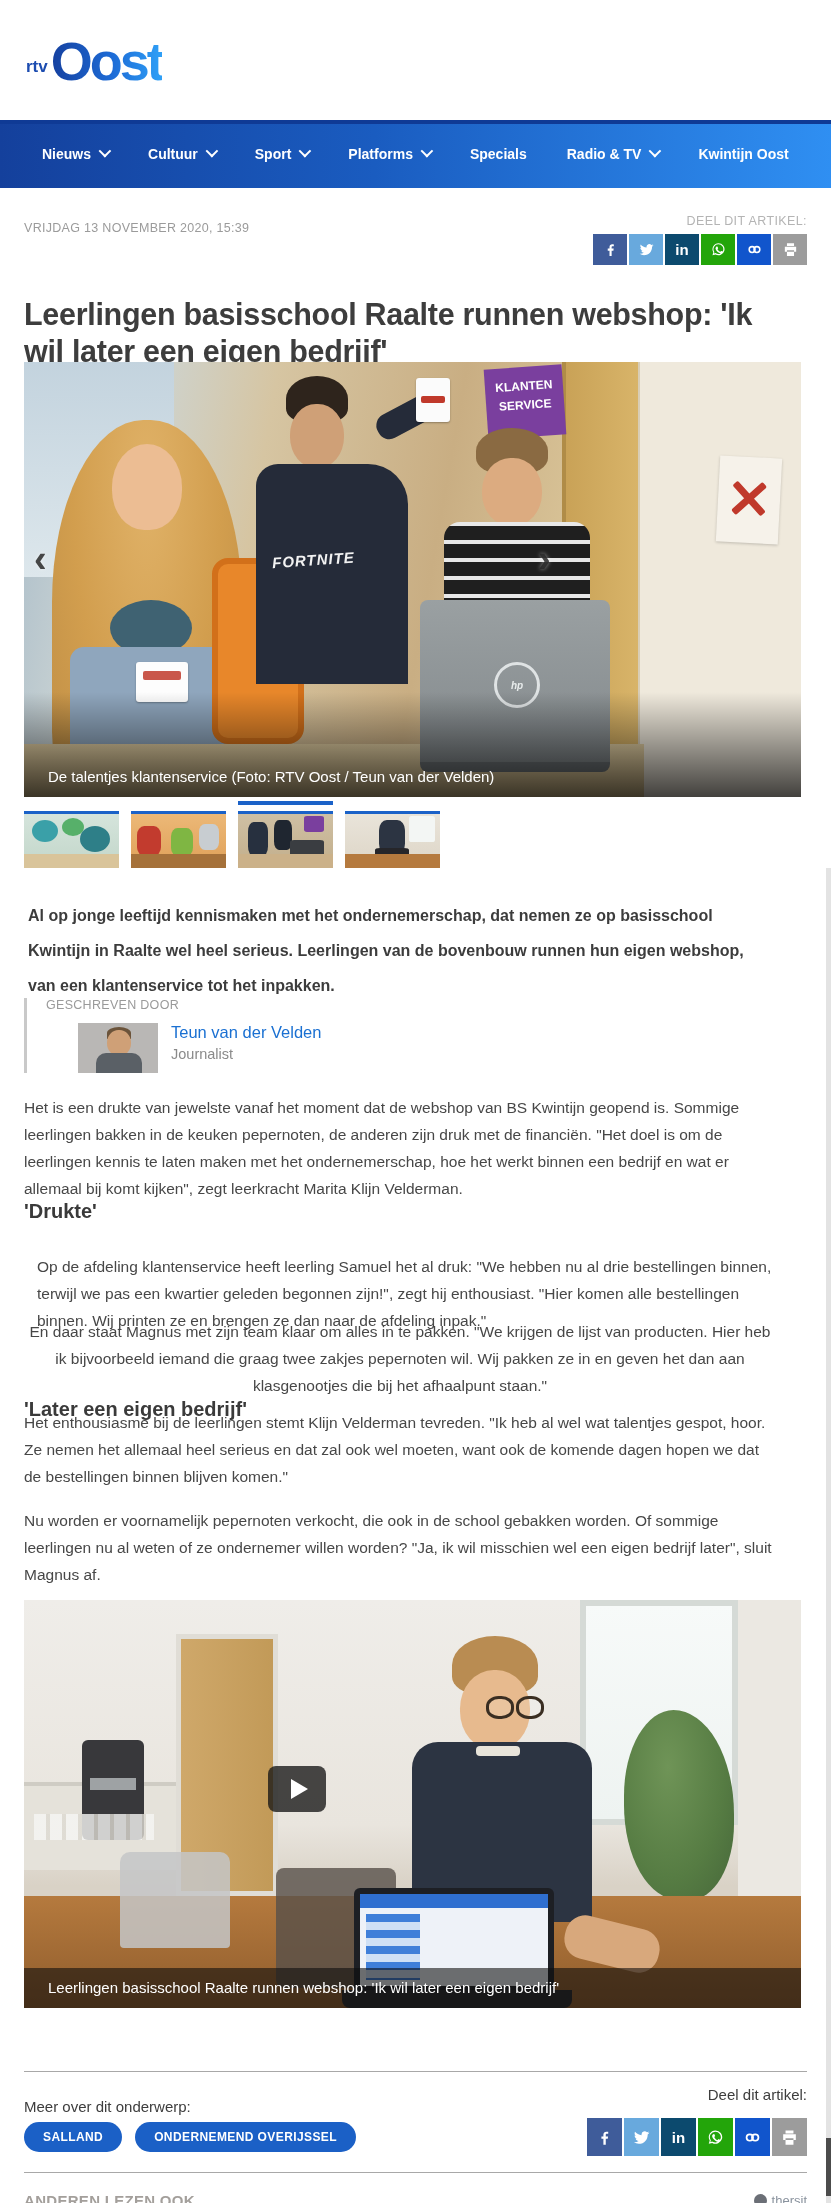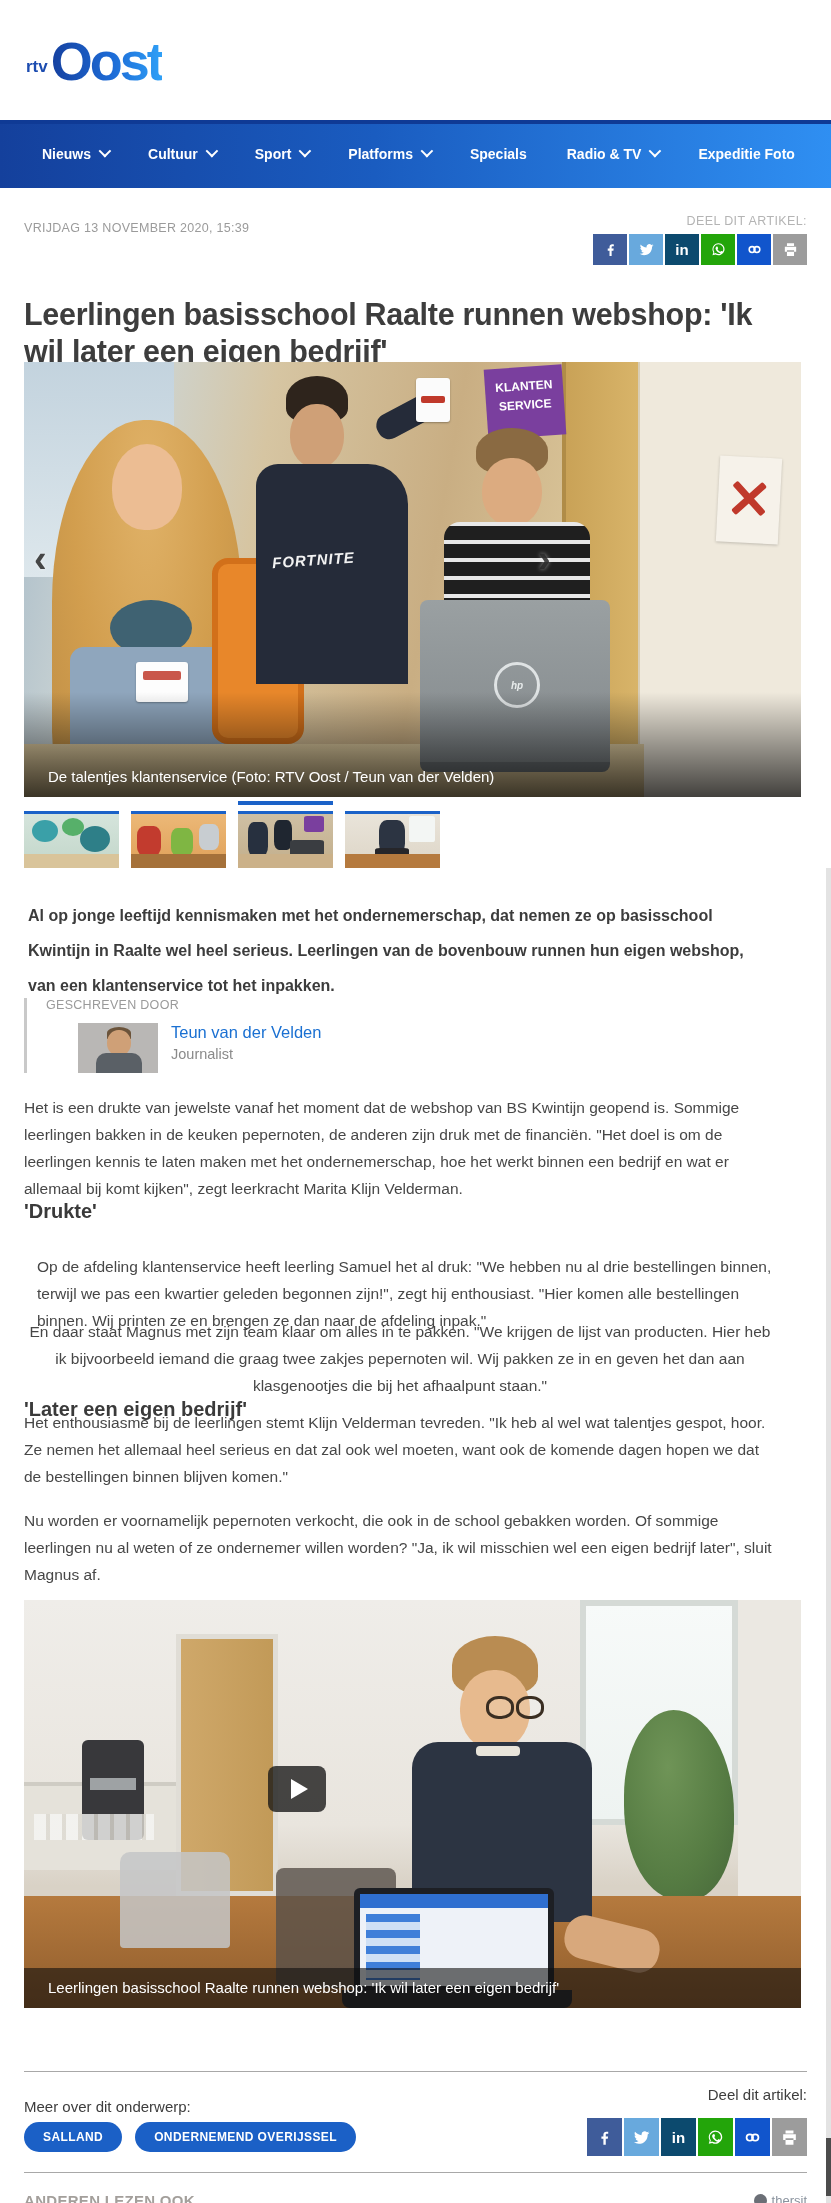--- a/index.html
+++ b/index.html
@@ -193,21 +193,21 @@
         <span class="chev"></span>
       </a>
     <a href="#">
         <span>Specials</span>
       </a>
     <a href="#">
         <span>Radio &amp; TV</span>
         <span class="chev"></span>
       </a>
     <a href="#">
-        <span>Expeditie Foto</span>
+        <span>Kwintijn Oost</span>
       </a>
   </nav>
 
   <div class="abs date">VRIJDAG 13 NOVEMBER 2020, 15:39</div>
   <div class="abs share-top">
     <div class="share-label">DEEL DIT ARTIKEL:</div>
     <div class="icon-row">
       <span class="sbtn c-fb">
           <svg viewBox="0 0 24 24">
             <path d="M13.6 21v-7.4h2.5l.4-2.9h-2.9V8.8c0-.85.3-1.4 1.5-1.4h1.6V4.8c-.3 0-1.2-.1-2.3-.1-2.3 0-3.8 1.4-3.8 3.9v2.1H8.1v2.9h2.5V21z" fill="#fff"></path>

